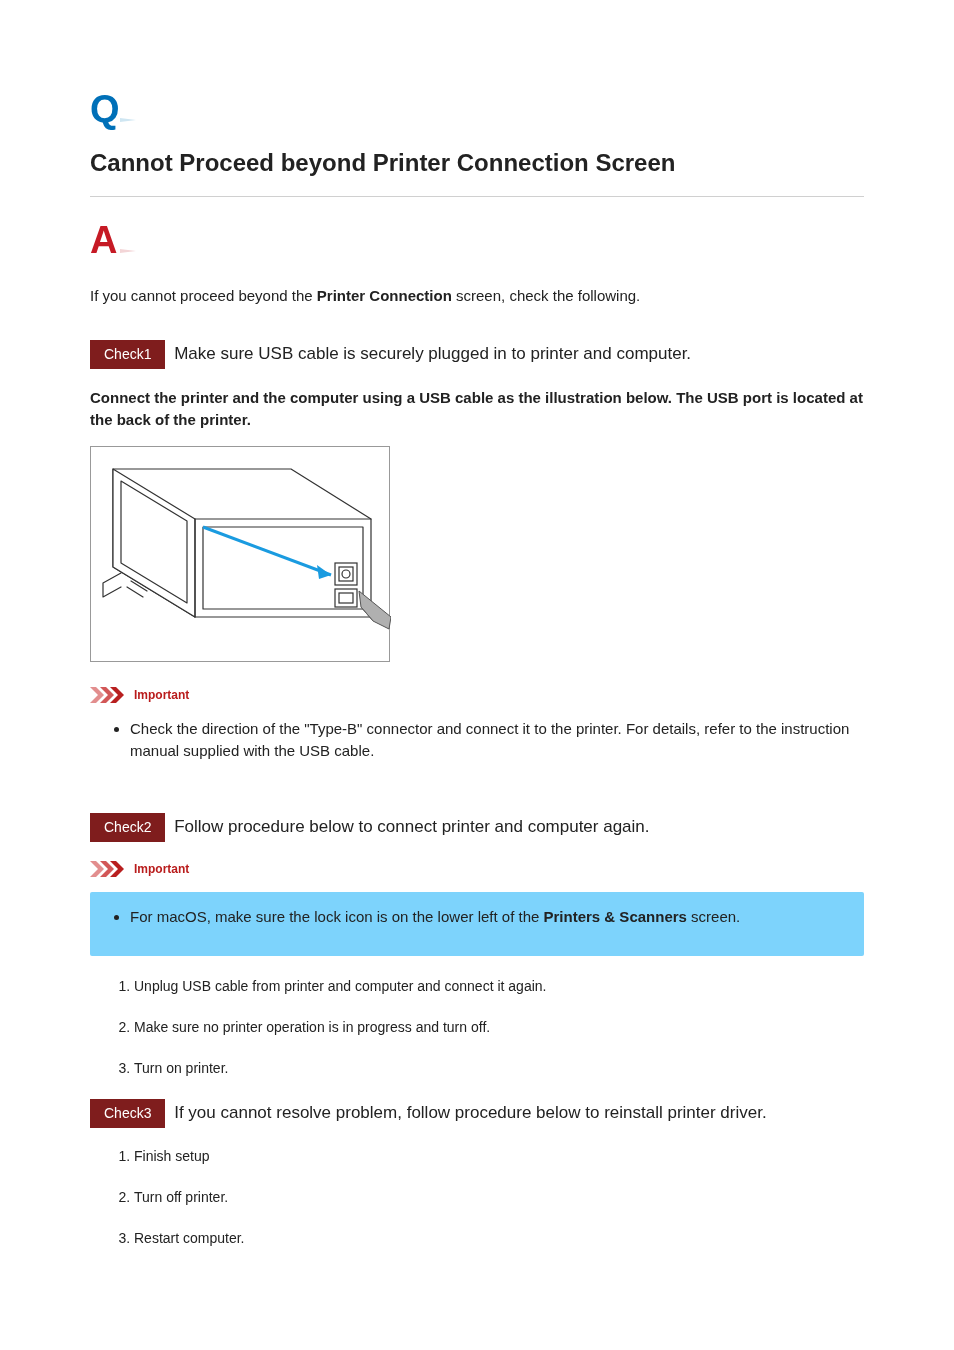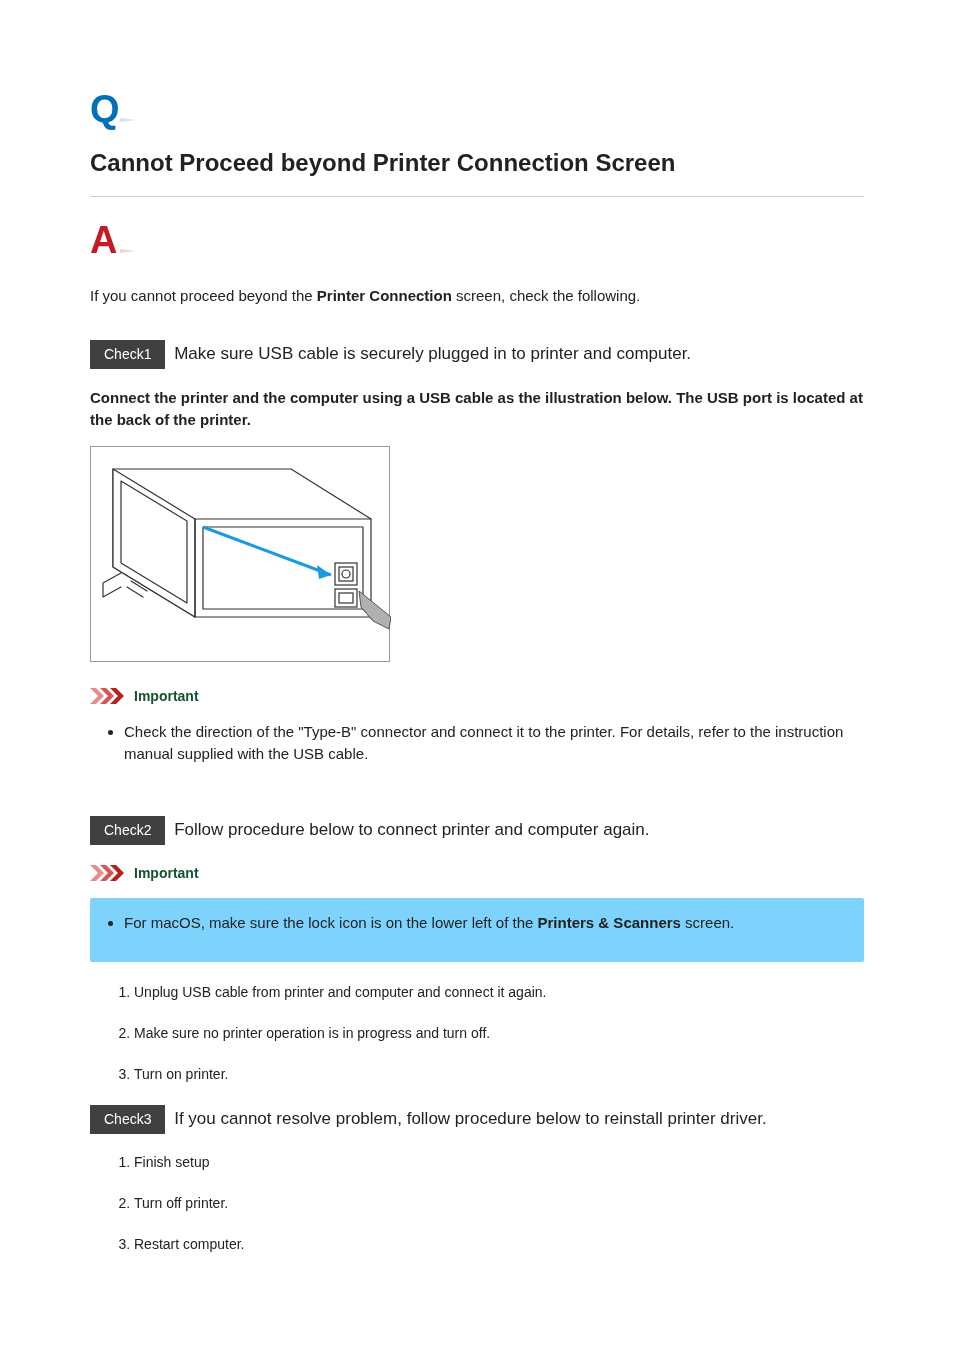--- a/index.html
+++ b/index.html
@@ -23,21 +23,21 @@
     }
     hr.sep {
       border: none;
       border-top: 1px solid #d0d0d0;
       margin-bottom: 24px;
     }
     .a-icon { margin-bottom: 18px; }
     .intro { margin-bottom: 32px; }
     .check-label {
       display: inline-block;
-      background: #404040;
+      background: #7f1d1d;
       color: #fff;
       font-size: 14px;
       padding: 4px 14px;
       vertical-align: baseline;
     }
     .check-row {
       margin-bottom: 18px;
       font-size: 17px;
     }
     .check-text { margin-left: 4px; }
@@ -48,36 +48,36 @@
       border: 1px solid #999;
       background: #fff;
       margin-bottom: 24px;
       position: relative;
     }
     .important-head {
       display: flex;
       align-items: center;
       gap: 8px;
       font-weight: bold;
-      color: #14532d;
+      color: #b91c1c;
       margin-bottom: 14px;
-      font-size: 14px;
+      font-size: 12px;
     }
     .chevrons svg { display: block; }
     .important-box, .important-box-pink {
       padding: 0 0 20px 30px;
       margin-bottom: 20px;
     }
     .important-box-pink {
       background: #7dd3fc;
       padding: 14px 14px 18px 30px;
       border-radius: 2px;
     }
     ul.bullet { list-style: disc; padding-left: 0; margin-left: -2px; }
-    ul.bullet li { margin-bottom: 10px; margin-left: 6px; }
+    ul.bullet li { margin-bottom: 10px; margin-left: 12px; }
     .strong { font-weight: bold; }
     .lock-wrap { vertical-align: middle; display: inline-block; }
     ol.steps {
       list-style: decimal;
       padding-left: 44px;
       font-size: 14px;
       margin-top: 10px;
     }
     ol.steps li { margin-bottom: 20px; }
     .lock-text { margin-top: 14px; }

